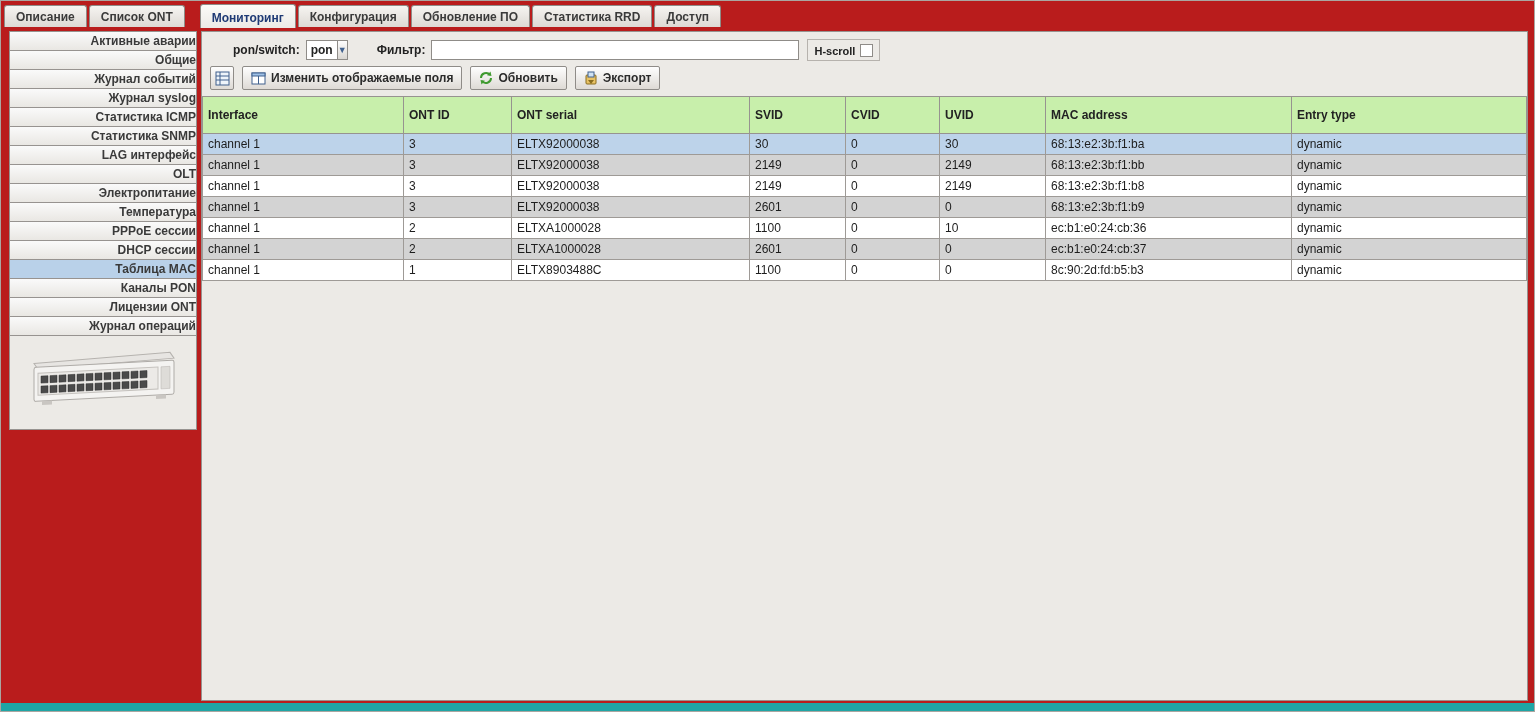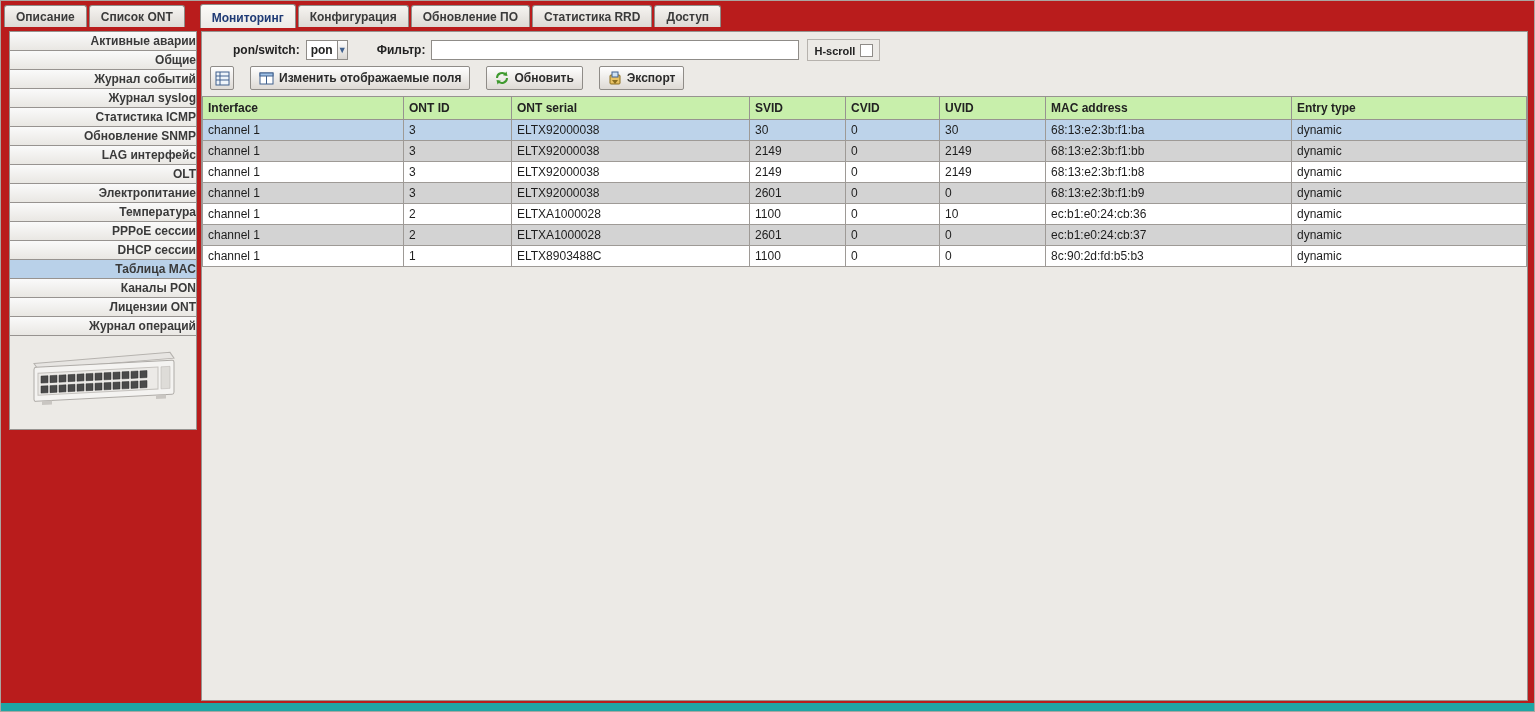--- a/index.html
+++ b/index.html
@@ -79,37 +79,37 @@
   }
   .hscroll-group {
     display:flex; align-items:flex-end; gap:5px;
     border:1px solid #b6b2ad; padding:3px 6px; height:22px;
   }
   .hscroll-group .lbl { font-weight:bold; font-size:11px; }
   .checkbox {
     width:13px; height:13px; border:1px solid #8f8c88; background:#fff;
   }
 
-  .toolbar2 { display:flex; align-items:center; gap:16px; padding:2px 8px 6px 8px; height:32px; }
+  .toolbar2 { display:flex; align-items:center; gap:8px; padding:2px 8px 6px 8px; height:32px; }
   .btn {
     display:inline-flex; align-items:center; gap:5px;
     border:1px solid #8f8c88; border-radius:2px;
     background:linear-gradient(#fefefe,#dedad5);
     padding:3px 8px; height:24px;
     font-weight:bold; color:#2b2b2b; cursor:default; white-space:nowrap;
   }
   .btn.icon-only { width:24px; justify-content:center; padding:0; }
 
   
   table.mac { border-collapse:collapse; width:100%; table-layout:fixed; }
   table.mac th {
     background:#c8efab;
     border:1px solid #979390;
     font-weight:bold; text-align:left;
-    padding:4px 5px; height:23px;
+    padding:4px 5px; height:37px;
     overflow:hidden; white-space:nowrap;
   }
   table.mac td {
     border:1px solid #9e9a96;
     padding:3px 5px; height:16px;
     overflow:hidden; white-space:nowrap;
     color:#1d1d1d;
   }
   tr.row-white td { background:#ffffff; }
   tr.row-gray  td { background:#d3d3d3; }
@@ -137,21 +137,21 @@
 
   <div class="content">
 
     <div class="sidebar">
       <div>
           <div class="side-item">Активные аварии</div>
           <div class="side-item">Общие</div>
           <div class="side-item">Журнал событий</div>
           <div class="side-item">Журнал syslog</div>
           <div class="side-item">Статистика ICMP</div>
-          <div class="side-item">Обновление SNMP</div>
+          <div class="side-item">Статистика SNMP</div>
           <div class="side-item">LAG интерфейс</div>
           <div class="side-item">OLT</div>
           <div class="side-item">Электропитание</div>
           <div class="side-item">Температура</div>
           <div class="side-item">PPPoE сессии</div>
           <div class="side-item">DHCP сессии</div>
           <div class="side-item selected">Таблица MAC</div>
           <div class="side-item">Каналы PON</div>
           <div class="side-item">Лицензии ONT</div>
           <div class="side-item">Журнал операций</div>

